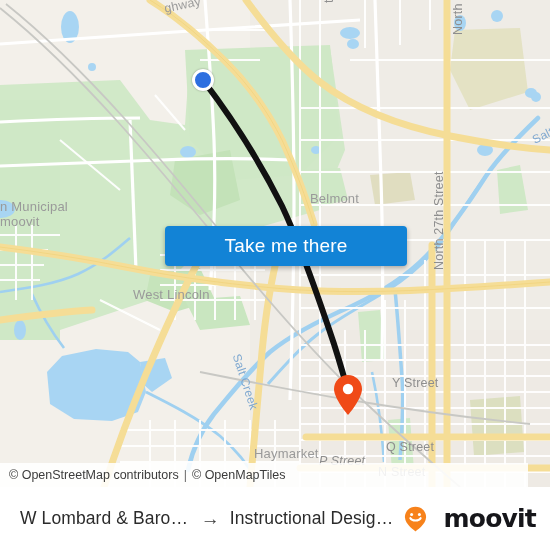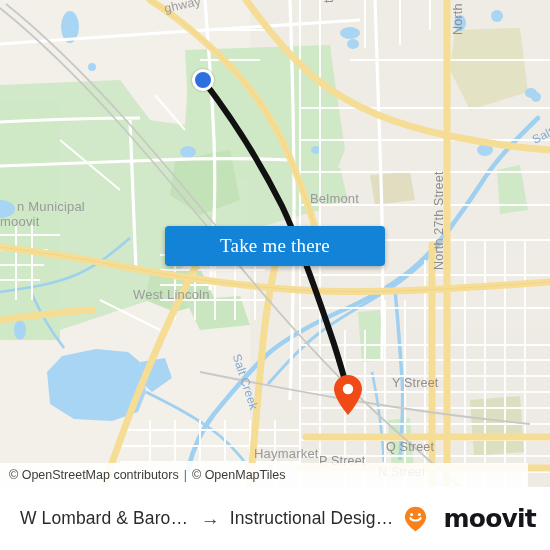--- a/index.html
+++ b/index.html
@@ -72,26 +72,26 @@
   #dest-pin {
     position: absolute;
     left: 333px; top: 374px;
     width: 30px; height: 42px;
   }
 
   
   #take-me-there {
     position: absolute;
     left: 165px; top: 226px;
-    width: 220px; height: 40px;
+    width: 242px; height: 40px;
     background: #1283d6;
     color: #ffffff;
     border: none;
     border-radius: 4px;
-    font-family: Liberation Serif, serif;
+    font-family: Liberation Sans, sans-serif;
     font-size: 19px;
     letter-spacing: .2px;
     cursor: pointer;
     box-shadow: 0 2px 5px rgba(0,0,0,.30);
     display: flex;
     align-items: center;
     justify-content: center;
     padding: 0;
   }
 
@@ -338,29 +338,29 @@
         <path d="M203,80 C232,118 260,162 282,206 C300,244 318,296 334,344 C341,366 346,384 349,396" stroke="#111111" stroke-width="6" fill="none" stroke-linecap="round"></path>
       </g>
     </svg>
 
     <div id="map-labels">
         <div class="lbl hwy" style="left: 163px; top: 2px; transform: rotate(-12deg); transform-origin: left top;">ghway</div>
         <div class="lbl street" style="left: 322px; top: 3px; transform: rotate(-90deg); transform-origin: left top;">treet</div>
         <div class="lbl street" style="left: 451px; top: 35px; transform: rotate(-90deg); transform-origin: left top;">North 27th Street</div>
         <div class="lbl water" style="left: 530px; top: 134px; transform: rotate(-26deg); transform-origin: left top;">Salt</div>
         <div class="lbl place" style="left: 310px; top: 191px;">Belmont</div>
-        <div class="lbl place" style="left: 17px; top: 199px;">n Municipal</div>
+        <div class="lbl place" style="left: 0px; top: 199px;">n Municipal</div>
         <div class="lbl place" style="left: 0px; top: 214px;">moovit</div>
         <div class="lbl place" style="left: 133px; top: 287px;">West Lincoln</div>
         <div class="lbl street" style="left: 432px; top: 270px; transform: rotate(-90deg); transform-origin: left top;">North 27th Street</div>
         <div class="lbl water" style="left: 243px; top: 352px; transform: rotate(72deg); transform-origin: left top;">Salt Creek</div>
         <div class="lbl street" style="left: 392px; top: 376px;">Y Street</div>
         <div class="lbl place" style="left: 254px; top: 446px;">Haymarket</div>
         <div class="lbl street" style="left: 386px; top: 440px;">Q Street</div>
-        <div class="lbl street" style="left: 319px; top: 454px;">P Street</div>
+        <div class="lbl street" style="left: 319px; top: 454px; font-style: italic;">P Street</div>
         <div class="lbl street" style="left: 378px; top: 465px;">N Street</div>
       </div>
 
     <div id="origin-dot"></div>
 
     <div id="dest-pin">
       <svg width="30" height="42" viewBox="0 0 30 42">
         <path d="M15,1 C7.3,1 1,7.3 1,15 C1,25 15,41 15,41 C15,41 29,25 29,15 C29,7.3 22.7,1 15,1 Z" fill="#f04a17"></path>
         <circle cx="15" cy="15" r="5.2" fill="#ffffff"></circle>
       </svg>

